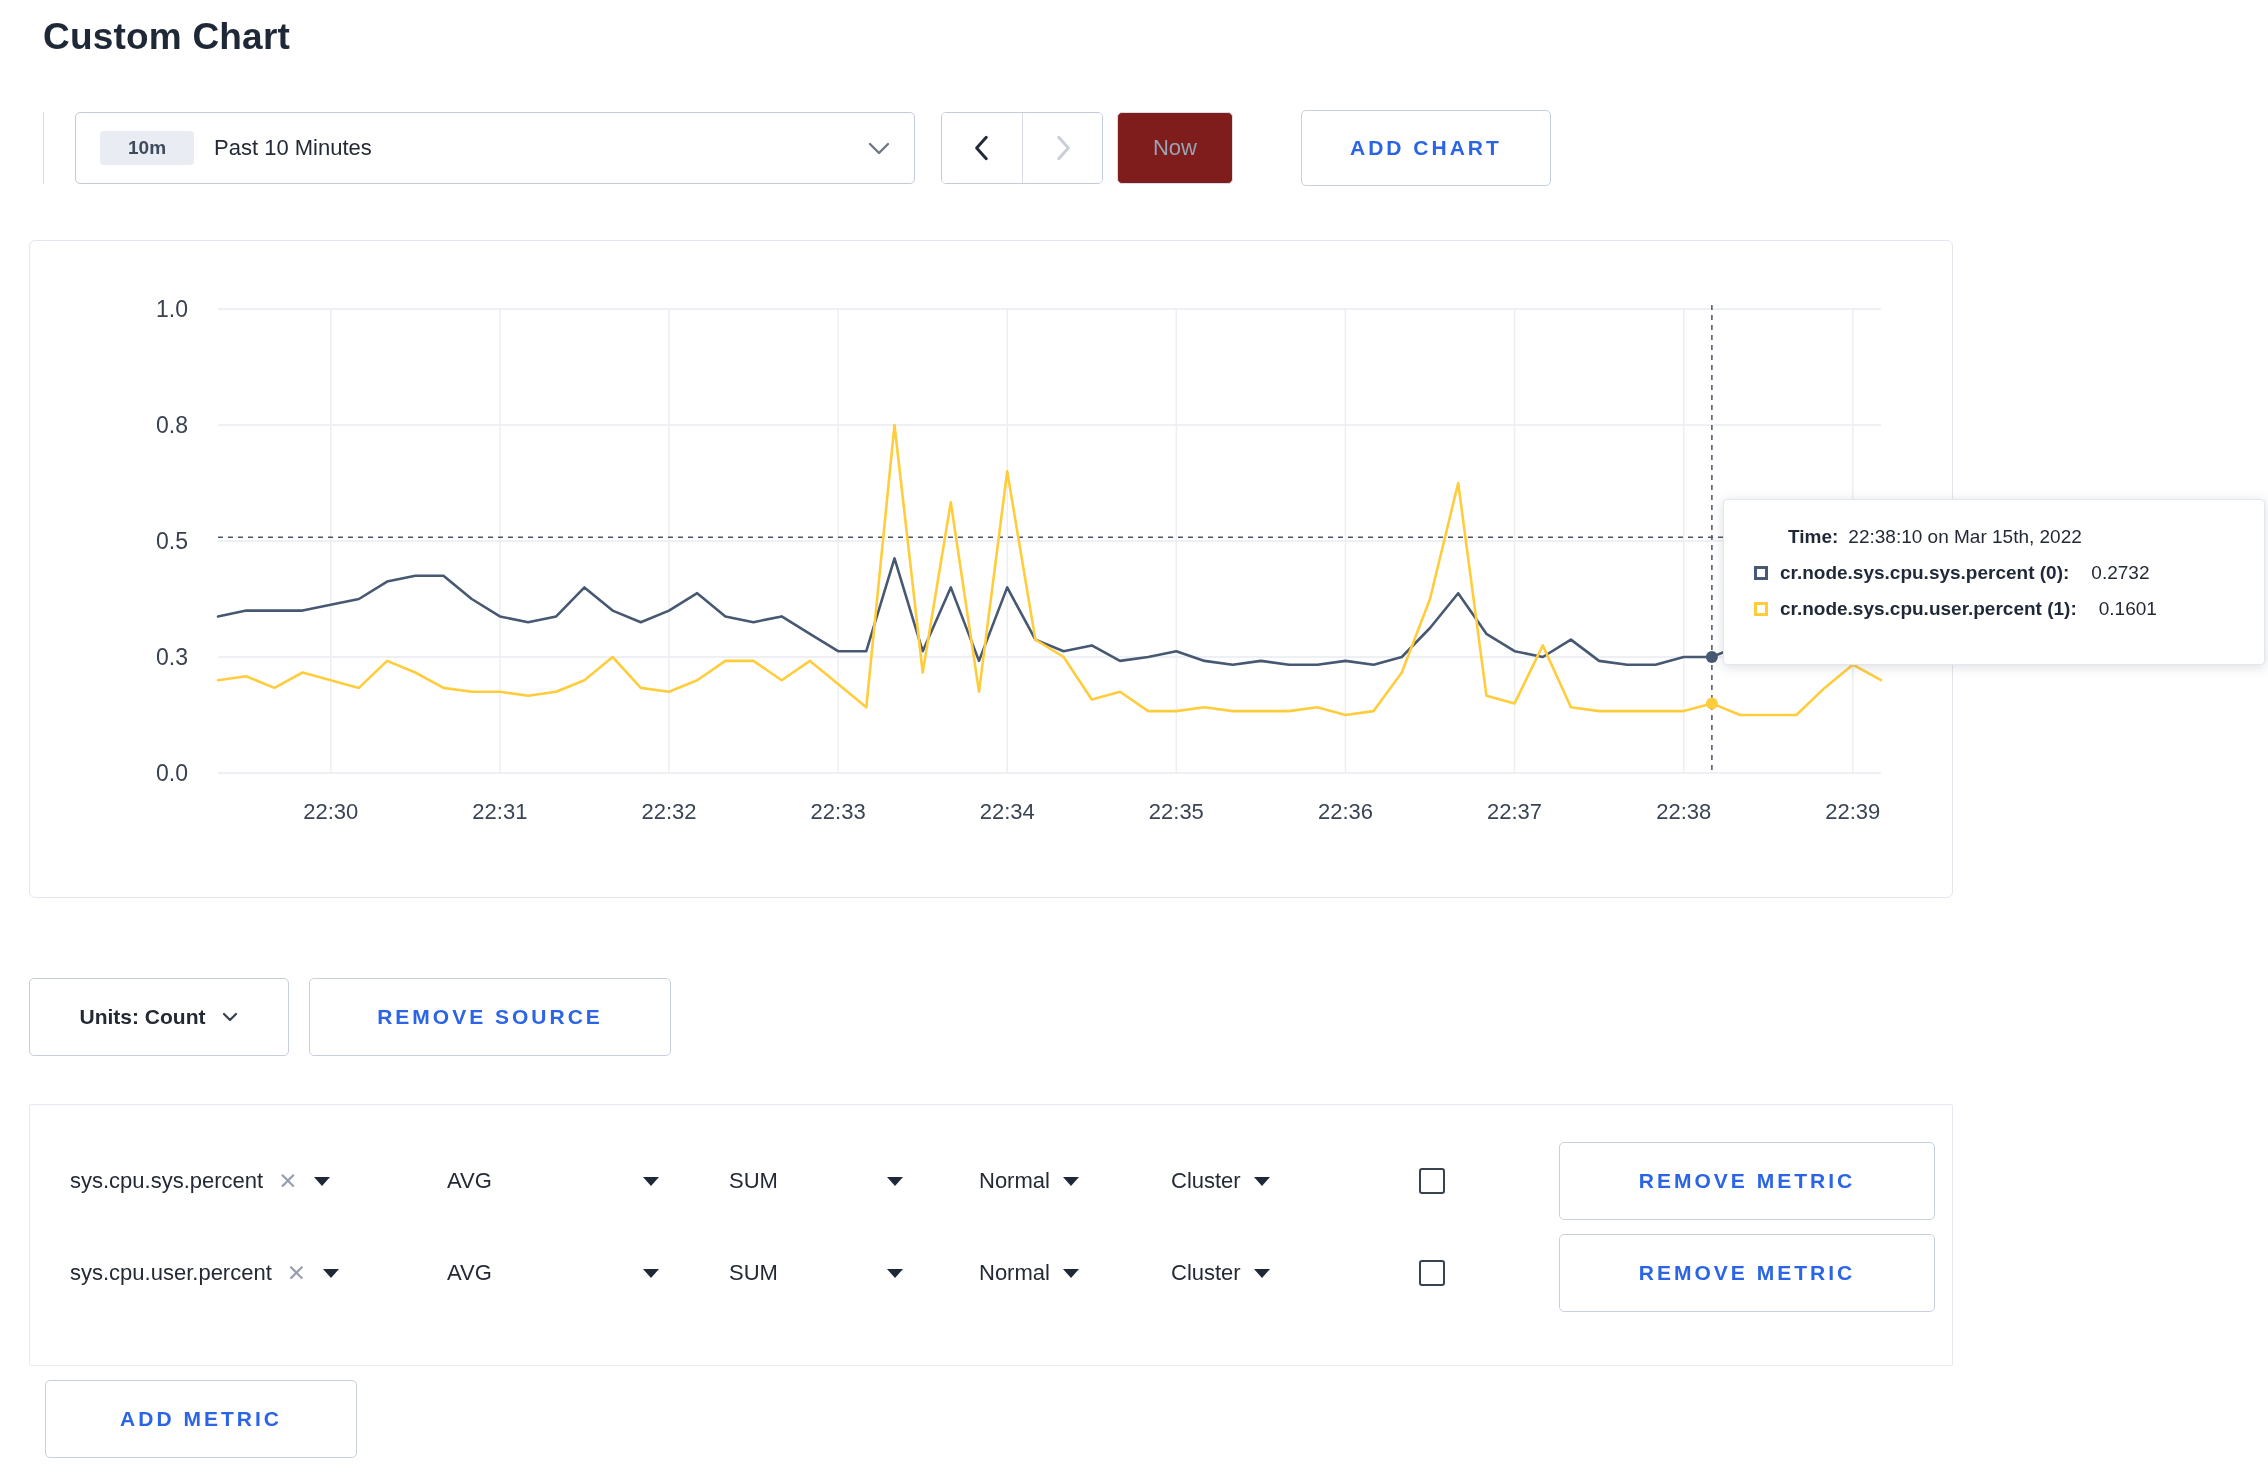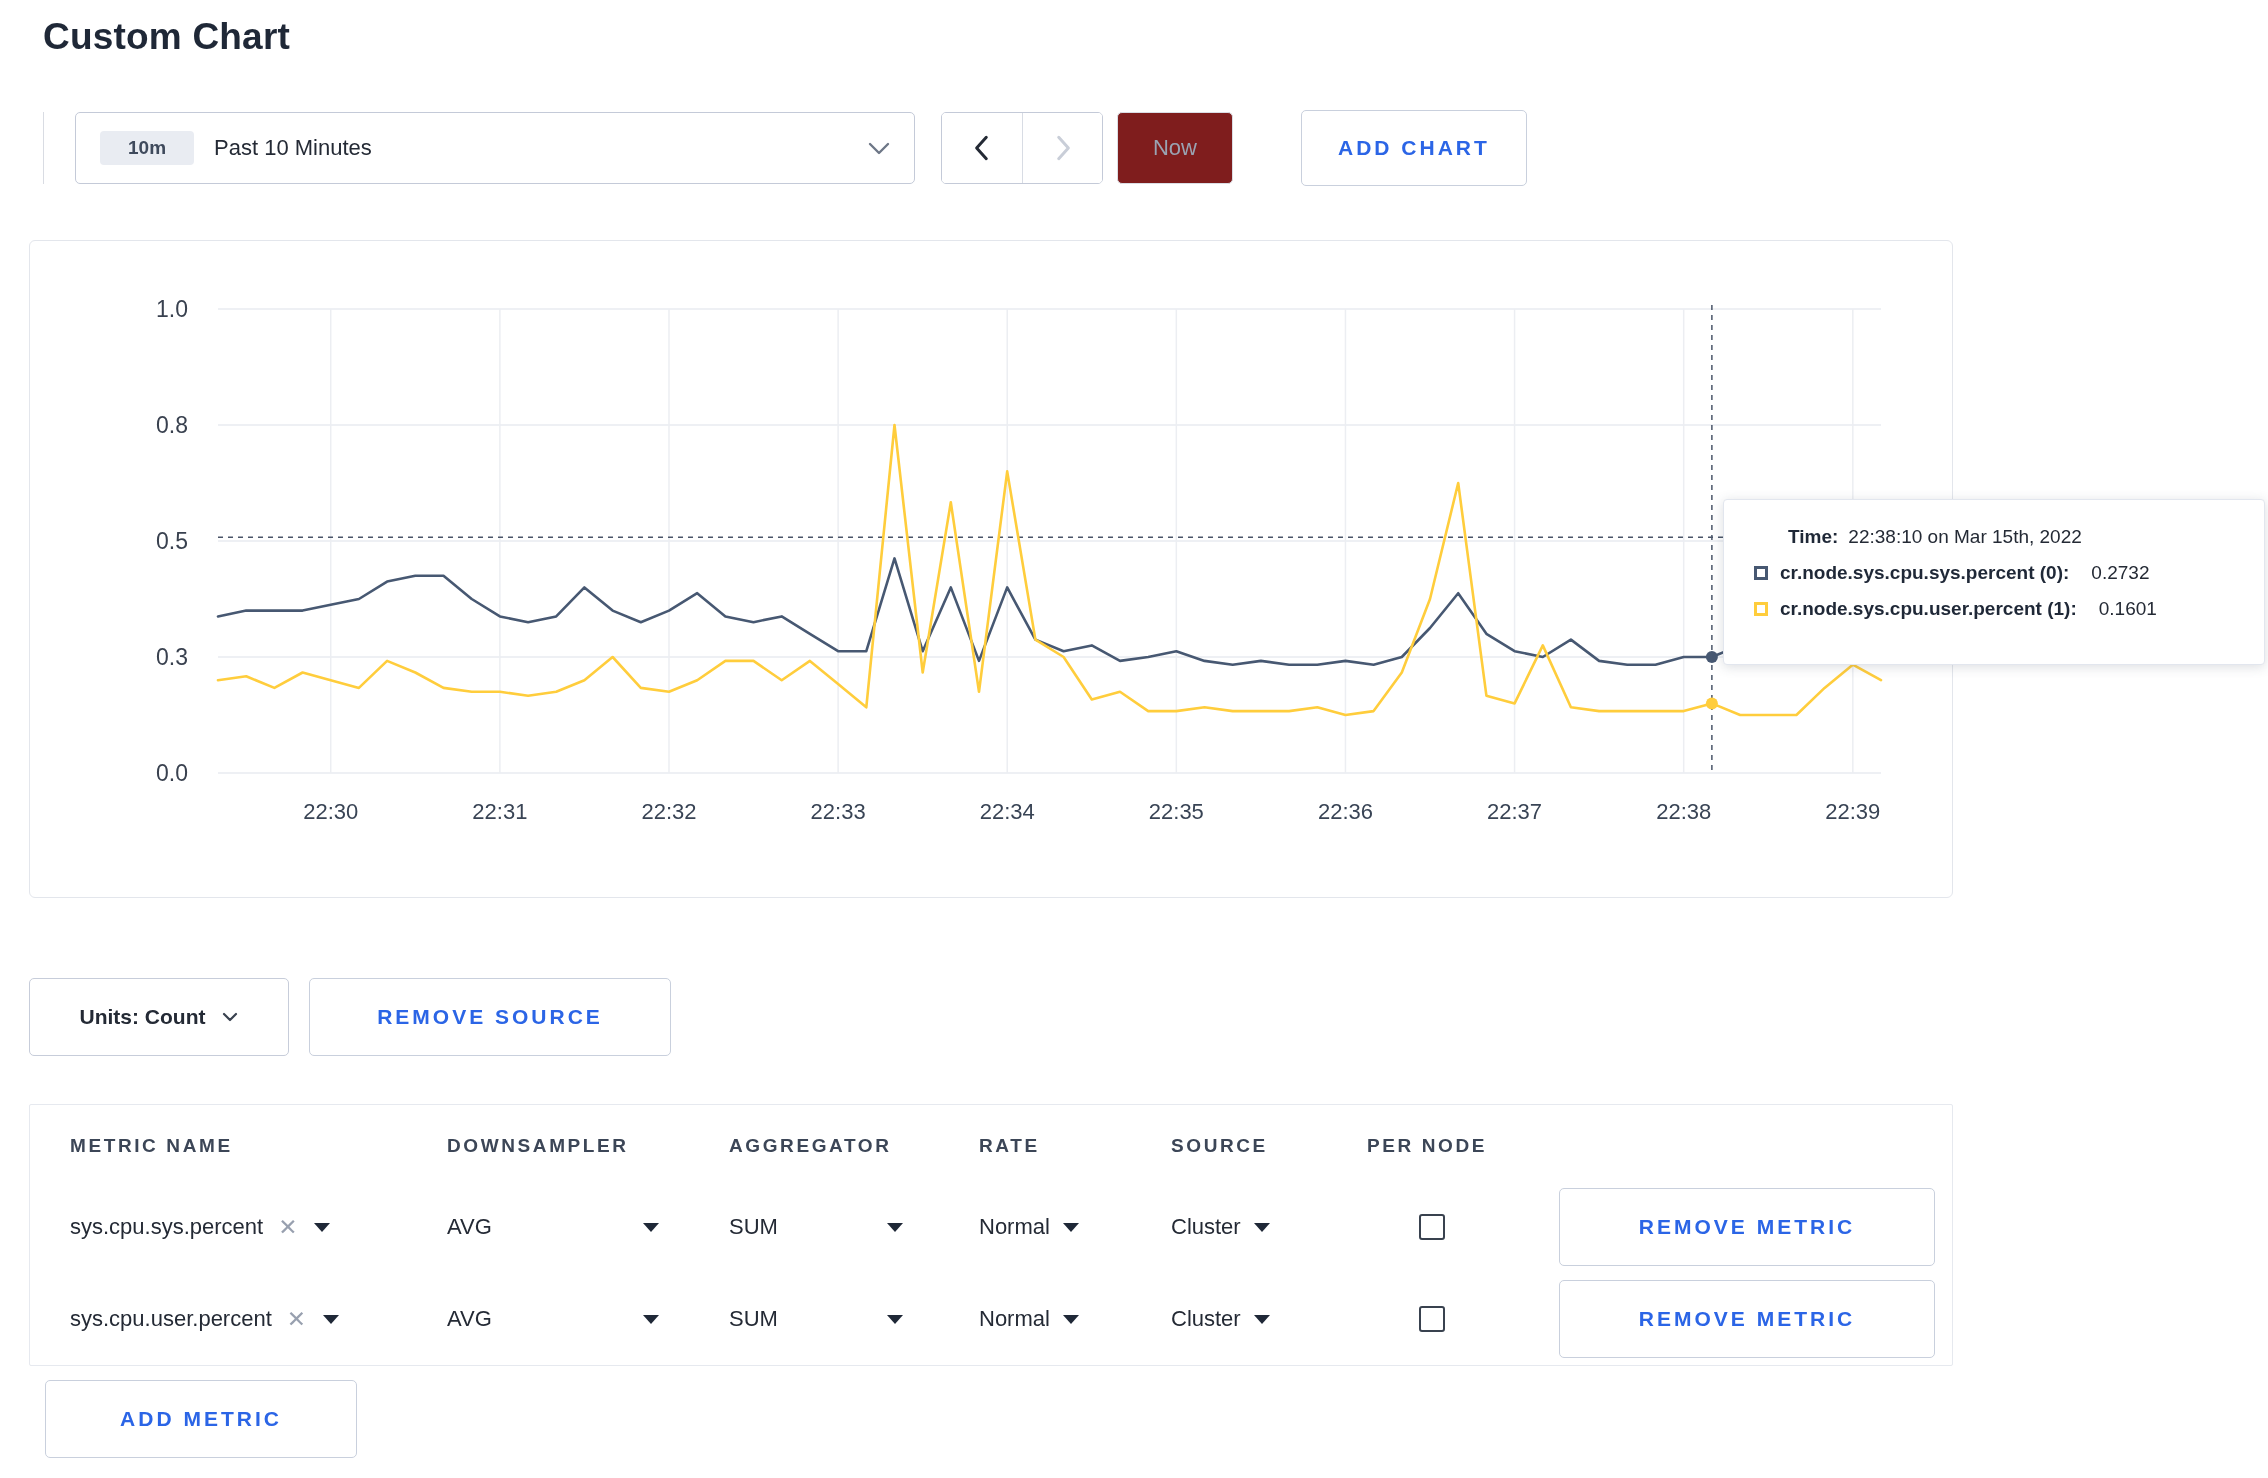--- a/index.html
+++ b/index.html
@@ -18,21 +18,21 @@
   .time-label { margin-left:20px; font-size:22px; color:#242a35; }
   .time-select svg { margin-left:auto; }
 
   .nav-group { display:flex; margin-left:26px; border:1.5px solid #c4cad8; border-radius:5px; overflow:hidden; height:72px; }
   .nav-btn { width:80px; height:100%; background:#fff; border:none; display:flex; align-items:center; justify-content:center; cursor:pointer; }
   .nav-btn + .nav-btn { border-left:1.5px solid #d8dce4; }
 
   .now-btn { margin-left:14px; width:116px; height:72px; background:#7f1d1d; border:1.5px solid #dadde4; border-radius:5px; color:#9aa3b2; font-size:22px; font-family:inherit; cursor:default; }
 
   .outline-btn { background:#fff; border:1.5px solid #c9d0dd; border-radius:5px; color:#2b65e6; font-weight:700; font-size:21px; letter-spacing:3px; font-family:inherit; cursor:pointer; }
-  .add-chart-btn { margin-left:68px; height:76px; padding:0 36px; }
+  .add-chart-btn { margin-left:68px; height:76px; padding:0 48px; }
 
   
   .chart-card { position:relative; margin:54px 0 0 29px; width:1924px; height:658px; background:#fff; border:1.5px solid #e3e6ec; border-radius:6px; }
   .chart-card svg { position:absolute; left:0; top:0; display:block; }
   svg text { font-family:"Liberation Sans", sans-serif; }
 
   
   .tooltip { position:absolute; left:1693px; top:258px; width:542px; min-height:166px; background:#fff; border:1px solid #e2e6ee; border-radius:4px; box-shadow:0 2px 12px rgba(60,70,90,.18); padding:26px 30px 28px 30px; font-size:19px; z-index:5; }
   .tt-time { margin-left:34px; }
   .tt-label { font-weight:700; color:#1f2837; margin-right:10px; }
@@ -161,29 +161,20 @@
     <div class="units-select">
       <span>Units: Count</span>
       <svg width="16" height="10" viewBox="0 0 16 10">
         <polyline points="2,2 8,8 14,2" fill="none" stroke="#3a4250" stroke-width="2.2" stroke-linecap="round" stroke-linejoin="round"></polyline>
       </svg>
     </div>
     <button class="outline-btn remove-chart-btn">REMOVE SOURCE</button>
   </div>
 
   <div class="metrics-card">
-    <div class="grid mt-header">
-      <span>METRIC NAME</span>
-      <span>DOWNSAMPLER</span>
-      <span>AGGREGATOR</span>
-      <span>RATE</span>
-      <span>SOURCE</span>
-      <span>PER NODE</span>
-      <span></span>
-    </div>
 
     <div class="grid mt-row">
       <div class="cell metric-cell">
         <span class="mval">sys.cpu.sys.percent</span>
         <span class="x-icon">✕</span>
         <span class="caret"></span>
       </div>
       <div class="cell">
           <div class="cell dd-wide">
         <span>AVG</span>

